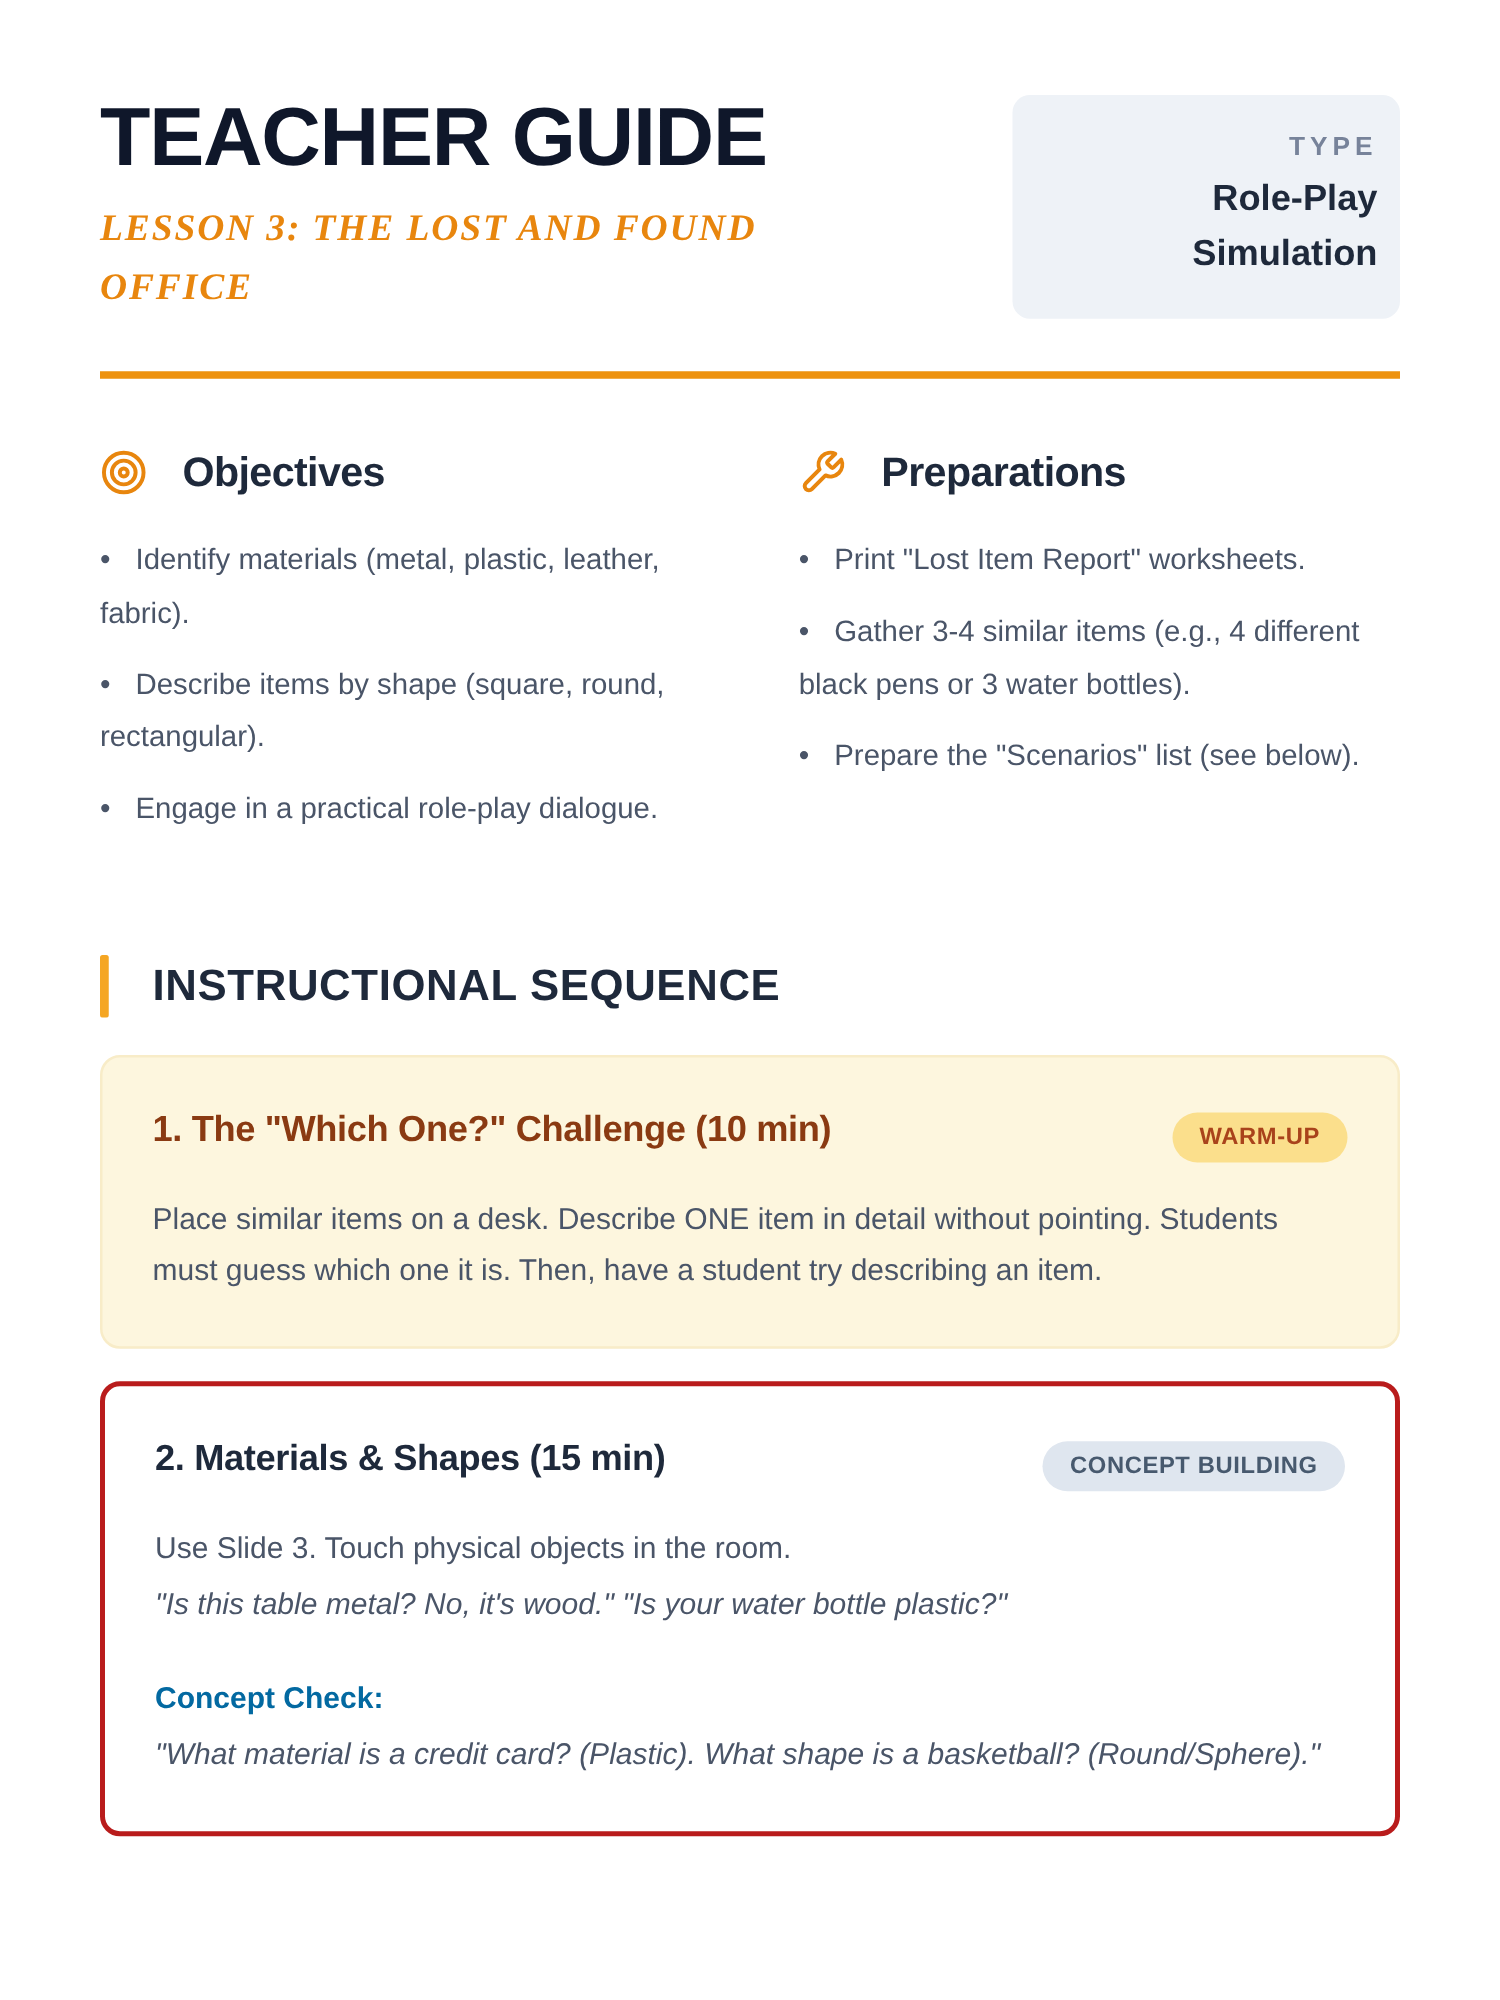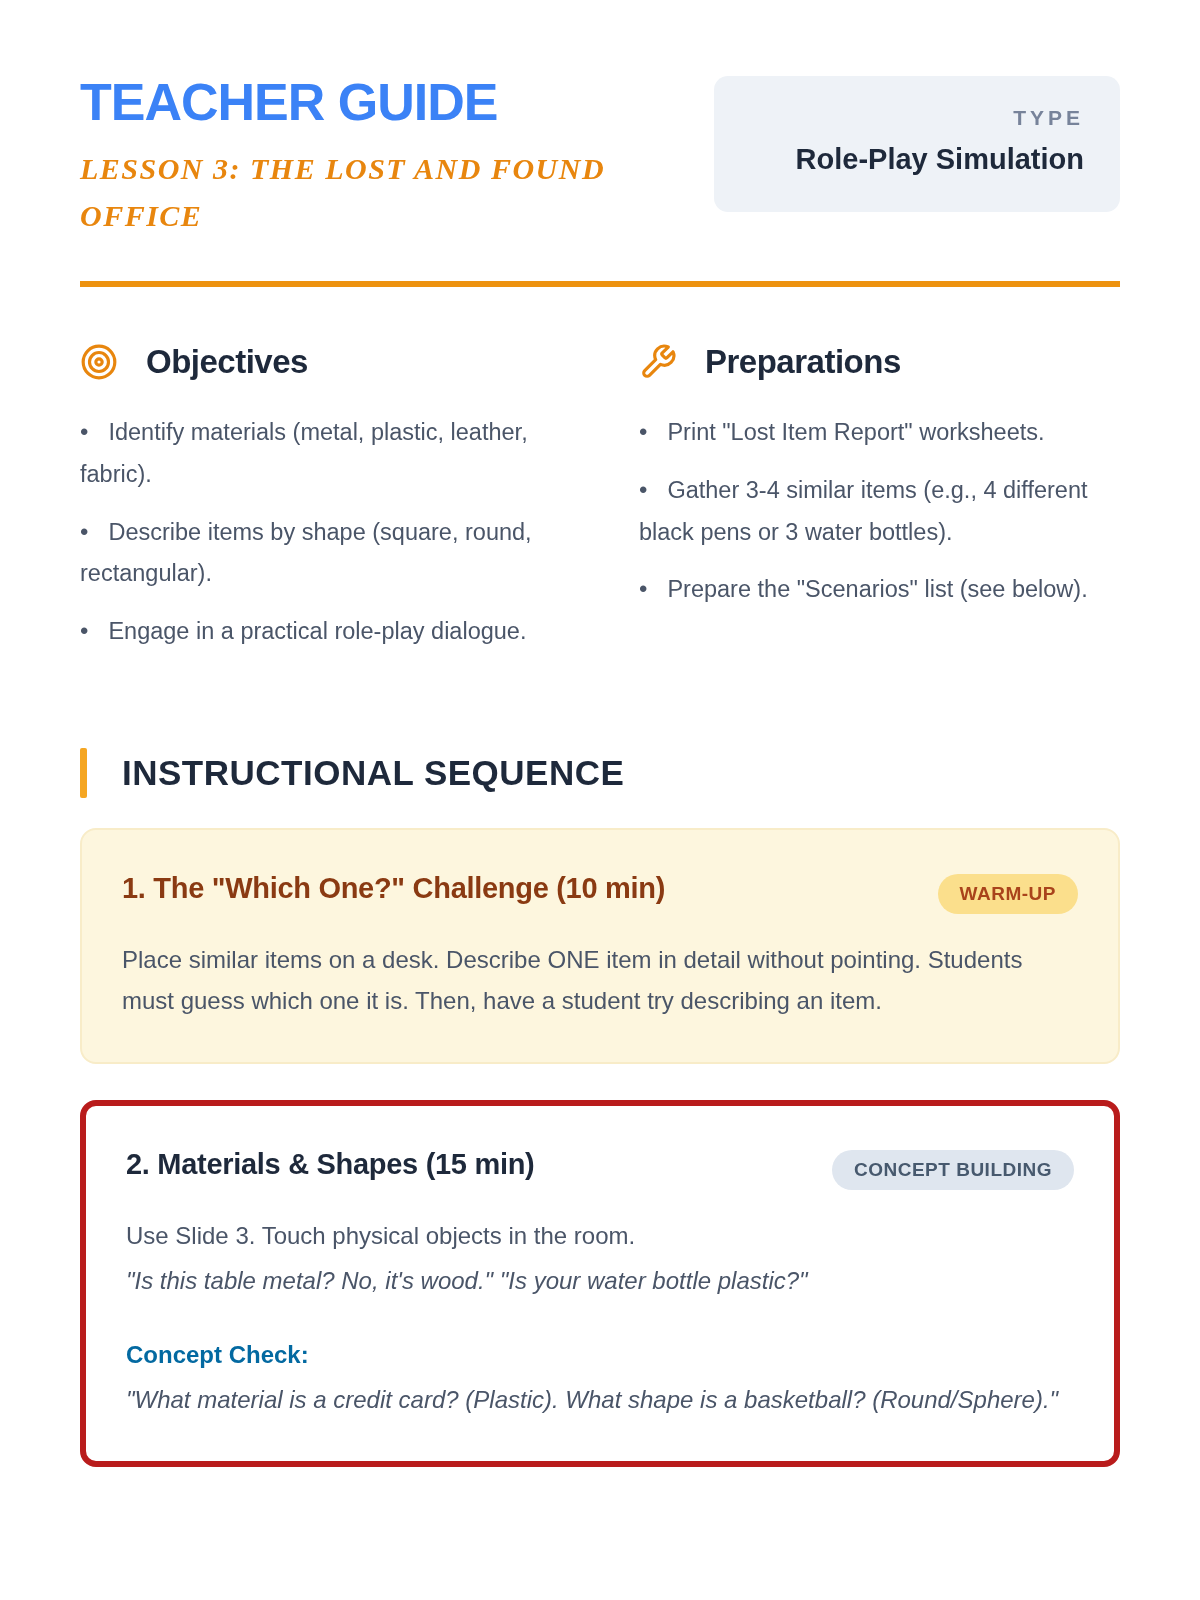--- a/index.html
+++ b/index.html
@@ -8,32 +8,32 @@
     width: 1200px; height: 1600px; overflow: hidden;
     background: #ffffff;
     font-family: "Liberation Sans", sans-serif;
     color: #4A5568;
   }
   .page { padding: 76px 80px 0 80px; }
 
   
   .header { display: flex; justify-content: space-between; align-items: flex-start; }
   .page-title {
-    margin: 0; font-size: 52px; font-weight: bold; line-height: 1.0;
-    color: #3b82f6; letter-spacing: -1px;
+    margin: 0; font-size: 66px; font-weight: bold; line-height: 1.0;
+    color: #0f172a; letter-spacing: -1px;
   }
   .subtitle {
     margin-top: 18px; max-width: 640px;
     font-size: 30px; font-weight: bold; font-style: italic;
     color: #E8860E; letter-spacing: 1.5px; line-height: 1.55; font-family: Liberation Serif, serif;
   }
   .type-box {
-    flex-shrink: 0; width: 406px; margin-left: 30px;
+    flex-shrink: 0; width: 310px; margin-left: 30px;
     background: #EEF2F7; border-radius: 14px;
-    padding: 30px 36px; text-align: right;
+    padding: 30px 18px; text-align: right;
   }
   .type-label {
     color: #77839A; font-size: 21px; font-weight: bold; letter-spacing: 4px;
   }
   .type-value {
     margin-top: 8px; color: #1E293B; font-size: 29px; font-weight: bold;
     line-height: 1.5;
   }
 
   .divider { border: none; height: 6px; background: #ED920F; margin: 42px 0 0 0; }
@@ -49,21 +49,21 @@
   .bullet-list li::before { content: "\2022"; margin-right: 20px; font-size: 24px; }
 
   
   .seq-header { display: flex; align-items: center; gap: 35px; margin-top: 80px; }
   .seq-bar { width: 7px; height: 50px; background: #F5A623; border-radius: 2px; flex-shrink: 0; }
   .seq-title { margin: 0; font-size: 35px; font-weight: bold; color: #1E293B; letter-spacing: 0.5px; }
 
   
   .card { border-radius: 16px; padding: 42px 40px 40px 40px; }
   .card-warmup { background: #FDF6DE; border: 2px solid #F8ECC8; margin-top: 30px; }
-  .card-plain  { background: #FFFFFF; border: 6px solid #b91c1c; margin-top: 36px; }
+  .card-plain  { background: #FFFFFF; border: 4px solid #b91c1c; margin-top: 26px; }
   .card-head { display: flex; justify-content: space-between; align-items: flex-start; gap: 24px; }
   .card-title { margin: 0; font-size: 29px; font-weight: bold; letter-spacing: -0.3px; }
   .card-title.warm { color: #8A3A12; }
   .card-title.navy { color: #1E293B; }
   .badge {
     border-radius: 999px; font-size: 19px; font-weight: bold;
     padding: 9px 22px; white-space: nowrap; letter-spacing: 0.5px;
     flex-shrink: 0; margin-top: 2px;
   }
   .badge-warm { background: #FBDF8C; color: #A9431B; }

